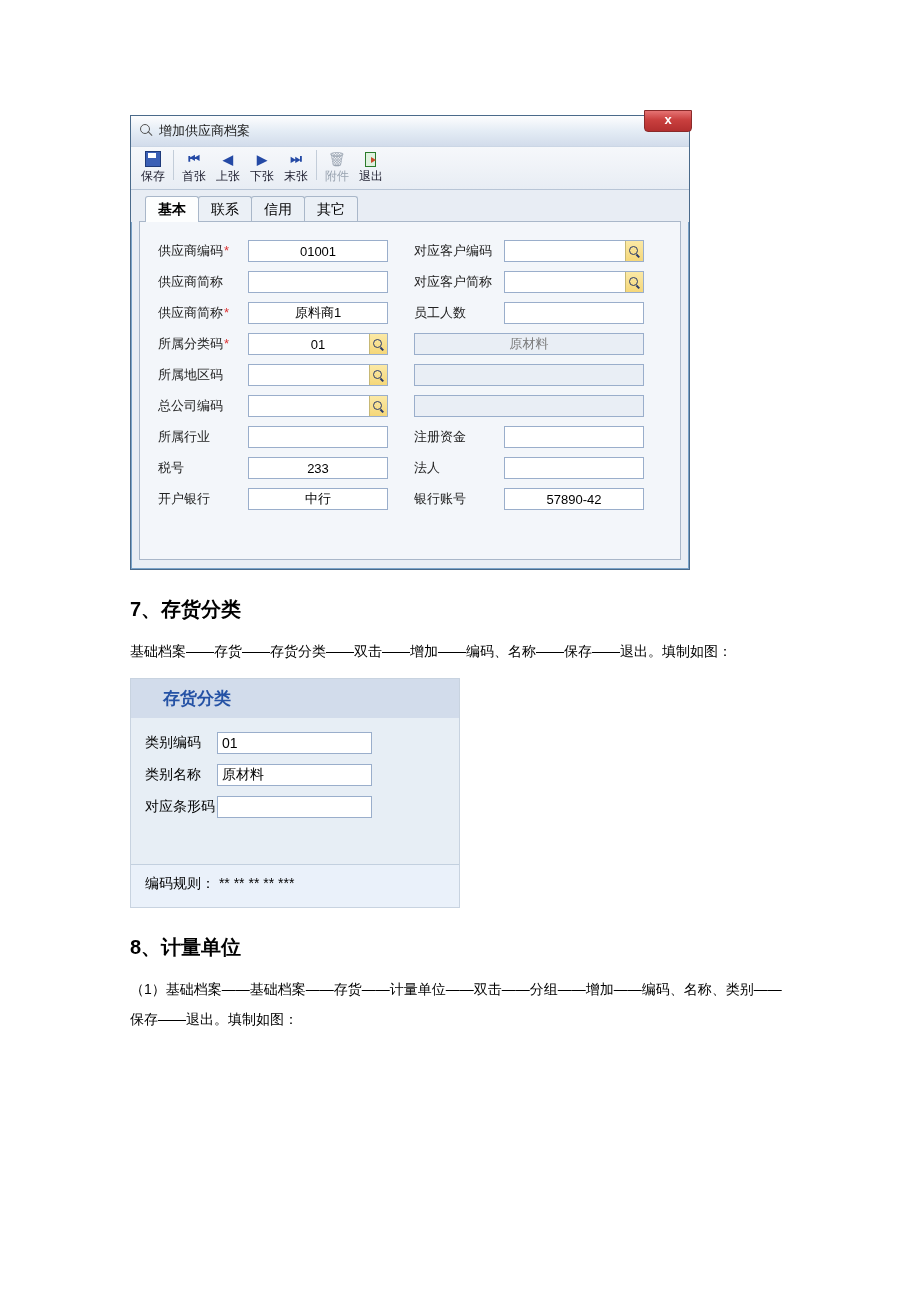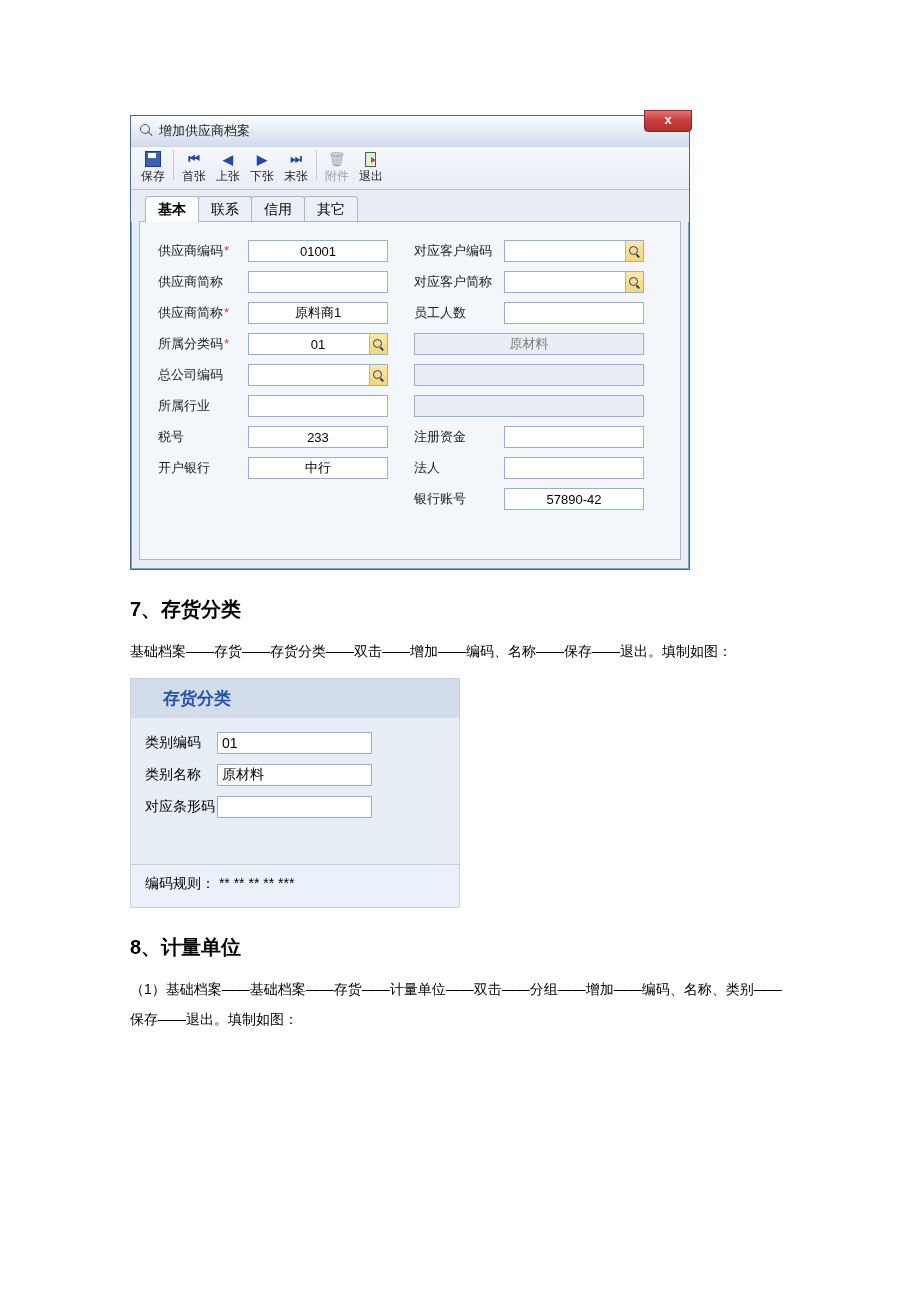--- a/index.html
+++ b/index.html
@@ -299,20 +299,27 @@
               </div>
           </div>
           <div class="frow">
             <span class="lbl req">所属分类码</span>
             <div class="fld">
                 <span>01</span>
                 <span class="lookup"></span>
               </div>
           </div>
           <div class="frow">
+            <span class="lbl">所属地区码</span>
+            <div class="fld">
+                <span></span>
+                <span class="lookup"></span>
+              </div>
+          </div>
+          <div class="frow">
             <span class="lbl">总公司编码</span>
             <div class="fld">
                 <span></span>
                 <span class="lookup"></span>
               </div>
           </div>
           <div class="frow">
             <span class="lbl">所属行业</span>
             <div class="fld">
                 <span></span>

